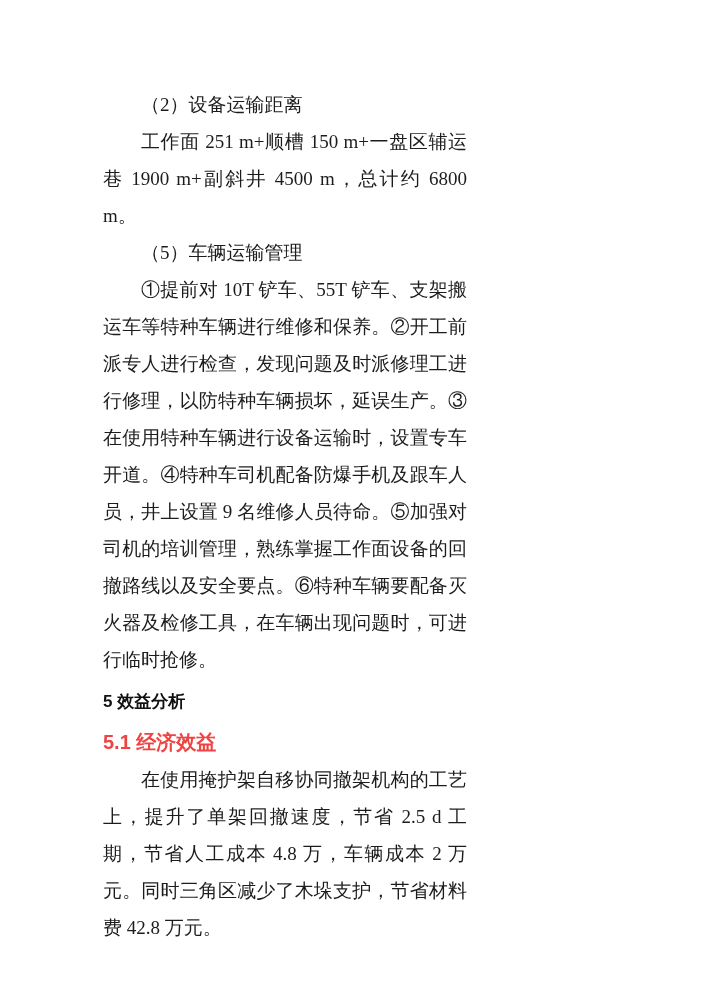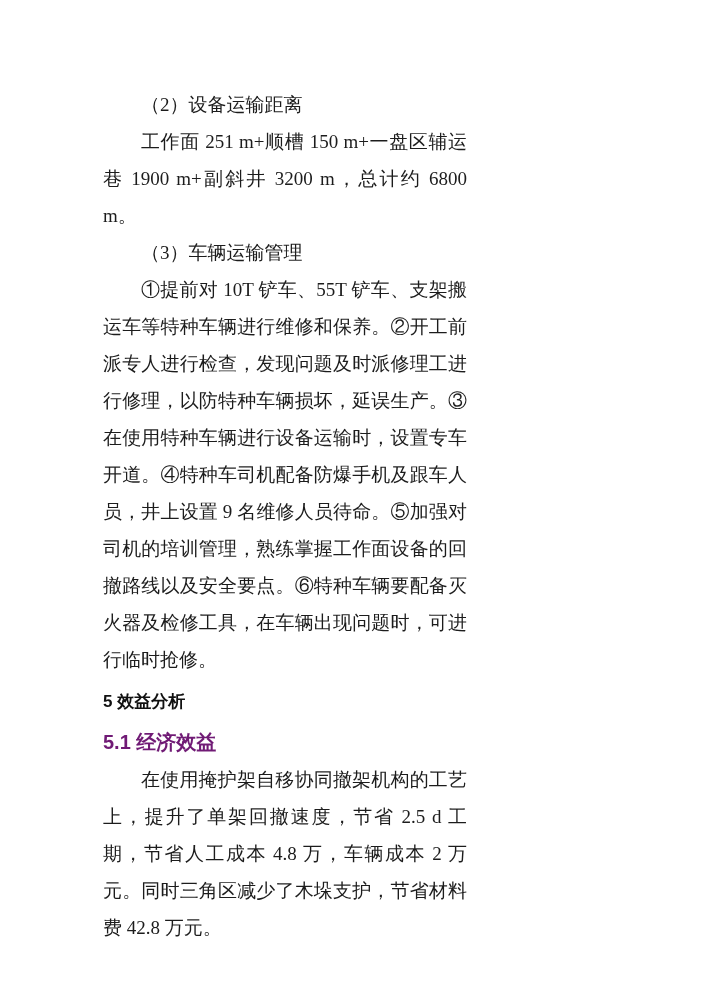--- a/index.html
+++ b/index.html
@@ -38,27 +38,27 @@
     text-indent: 0;
     color: #111111;
   }
   .h2 {
     margin: 0;
     font-family: "Liberation Sans", "DejaVu Sans", sans-serif;
     font-weight: bold;
     font-size: 20px;
     line-height: 37px;
     text-indent: 0;
-    color: #701a75;
+    color: #ef4444;
   }
 </style>
 </head>
 <body>
 
 <div class="page">
   <p class="para">（2）设备运输距离</p>
-  <p class="para">工作面 251 m+顺槽 150 m+一盘区辅运巷 1900 m+副斜井 3200 m，总计约 6800 m。</p>
-  <p class="para">（3）车辆运输管理</p>
+  <p class="para">工作面 251 m+顺槽 150 m+一盘区辅运巷 1900 m+副斜井 4500 m，总计约 6800 m。</p>
+  <p class="para">（5）车辆运输管理</p>
   <p class="para">①提前对 10T 铲车、55T 铲车、支架搬运车等特种车辆进行维修和保养。②开工前派专人进行检查，发现问题及时派修理工进行修理，以防特种车辆损坏，延误生产。③在使用特种车辆进行设备运输时，设置专车开道。④特种车司机配备防爆手机及跟车人员，井上设置 9 名维修人员待命。⑤加强对司机的培训管理，熟练掌握工作面设备的回撤路线以及安全要点。⑥特种车辆要配备灭火器及检修工具，在车辆出现问题时，可进行临时抢修。</p>
   <p class="h1">5 效益分析</p>
   <p class="h2">5.1 经济效益</p>
   <p class="para">在使用掩护架自移协同撤架机构的工艺上，提升了单架回撤速度，节省 2.5 d 工期，节省人工成本 4.8 万，车辆成本 2 万元。同时三角区减少了木垛支护，节省材料费 42.8 万元。</p>
 </div>
 
 </body></html>

